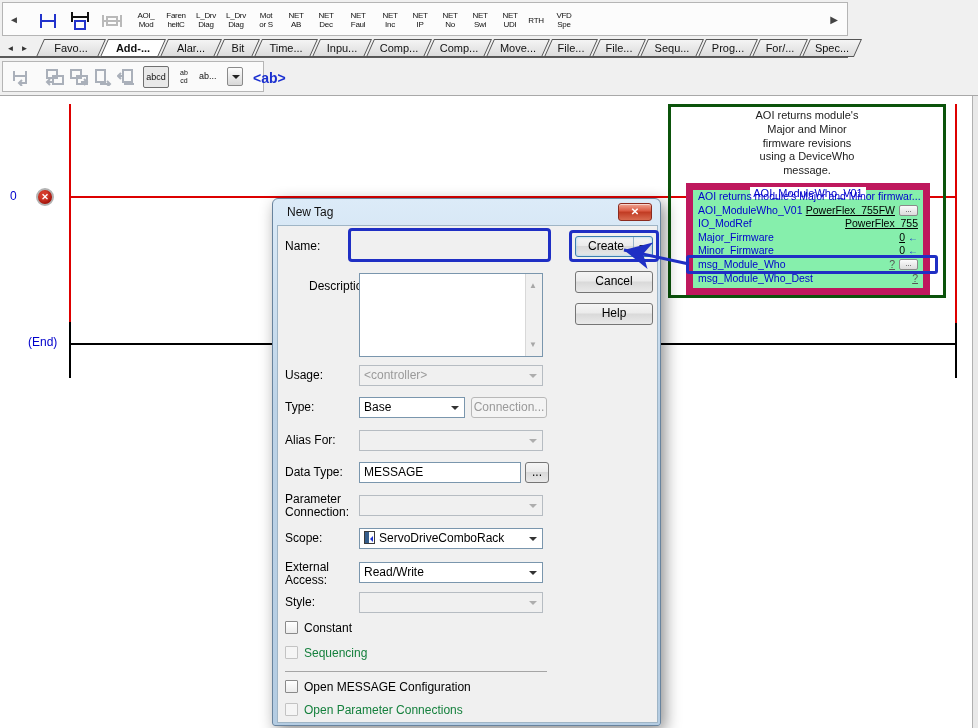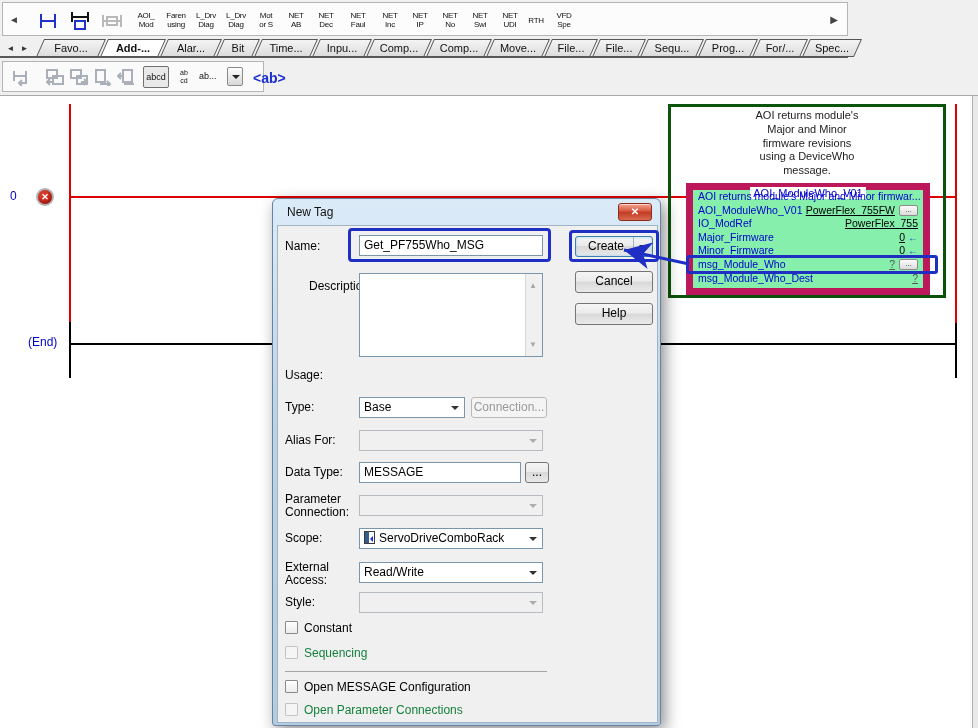--- a/index.html
+++ b/index.html
@@ -160,21 +160,21 @@
           </g>
         </svg>
     </div>
 
     <div class="instr-btn" style="left:128px;">
       <div>AOI_</div>
         <div>Mod</div>
       </div>
     <div class="instr-btn" style="left:158px;">
       <div>Faren</div>
-        <div>using</div>
+        <div>heitC</div>
       </div>
     <div class="instr-btn" style="left:188px;">
       <div>L_Drv</div>
         <div>Diag</div>
       </div>
     <div class="instr-btn" style="left:218px;">
       <div>L_Drv</div>
         <div>Diag</div>
       </div>
     <div class="instr-btn" style="left:248px;">
@@ -392,38 +392,39 @@
   <div id="right-edge-strip"></div>
 </div>
 
 <div id="dialog">
   <div id="dlg-title">New Tag</div>
   <div id="dlg-close">✕</div>
   <div id="dlg-client">
 
     <div class="lbl" style="left:7px;top:13px;">Name:</div>
     <div class="annot" style="left:70px;top:2px;width:203px;height:34px;"></div>
-    <div class="field" style="left:81px;top:9px;width:184px;height:21px;">Get_PF755Who_MSG</div>
 
     <div class="annot" style="left:291px;top:4px;width:90px;height:32px;"></div>
     <div class="btn focus" style="left:297px;top:10px;width:78px;height:21px;">
       <span style="margin-right:16px;">Create</span>
       <span class="split-dd"></span></div>
     <div class="btn" style="left:297px;top:45px;width:78px;height:22px;">Cancel</div>
     <div class="btn" style="left:297px;top:77px;width:78px;height:22px;">Help</div>
 
     <div class="lbl" style="left:7px;top:53px;margin-left:24px;">Description:</div>
     <div class="field" style="left:81px;top:47px;width:184px;height:84px;">
       <div id="desc-scroll">
         <span class="sa" style="top:2px;">▲</span>
         <span class="sa" style="bottom:2px;">▼</span>
       </div>
     </div>
 
     <div class="lbl" style="left:7px;top:142px;">Usage:</div>
+    <div class="combo dis" style="left:81px;top:139px;width:184px;height:21px;">
+      <span>&lt;controller&gt;</span><span class="dd-a"></span></div>
 
     <div class="lbl" style="left:7px;top:174px;">Type:</div>
     <div class="combo" style="left:81px;top:171px;width:106px;height:21px;">
       <span>Base</span><span class="dd-a"></span></div>
     <div class="btn dis" style="left:193px;top:171px;width:76px;height:21px;">Connection...</div>
 
     <div class="lbl" style="left:7px;top:207px;">Alias For:</div>
     <div class="combo dis" style="left:81px;top:204px;width:184px;height:21px;">
       <span class="dd-a"></span>
       </div>

